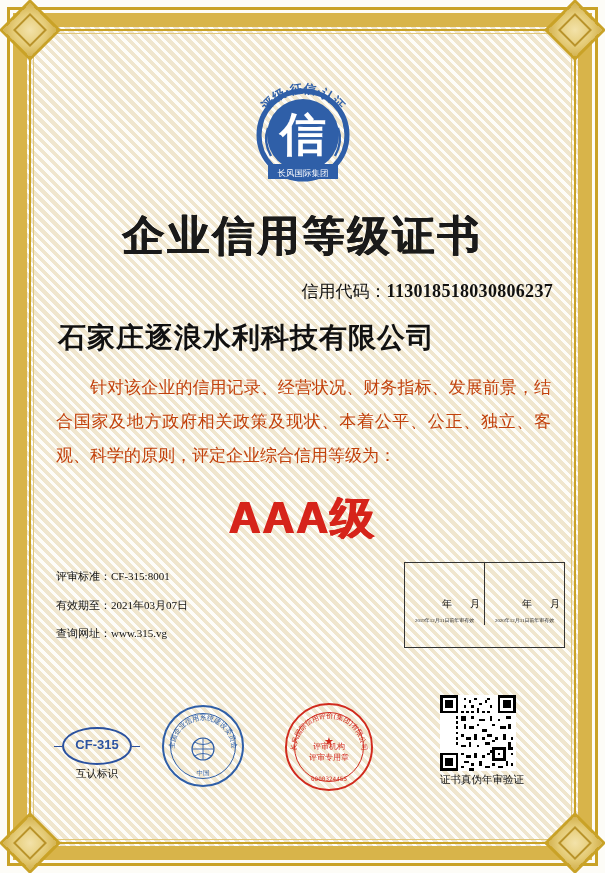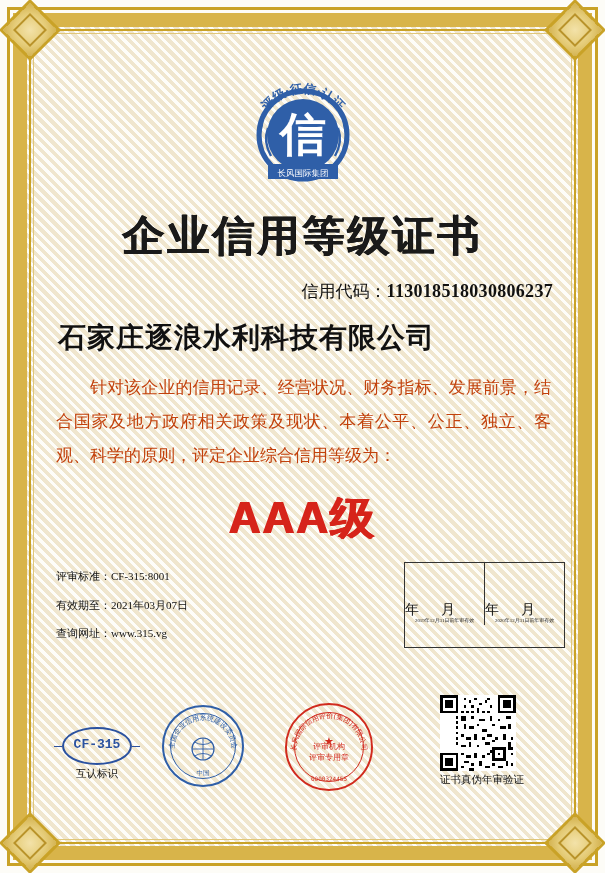--- a/index.html
+++ b/index.html
@@ -197,24 +197,24 @@
     height: 62px;
   }
   .yt-cell {
     flex: 1;
     position: relative;
     box-sizing: border-box;
   }
   .yt-cell + .yt-cell { border-left: 1px solid #333; }
   .yt-ym {
     position: absolute;
-    bottom: 6px;
+    bottom: 14px;
     width: 100%;
-    text-align: left;
-    font-size: 14px;
+    text-align: right;
+    font-size: 10px;
     letter-spacing: 4px;
   }
   .yt-note {
     position: absolute;
     bottom: 1px;
     width: 100%;
     text-align: center;
     font-size: 5.2px;
     color: #222;
     transform: scale(0.95);
@@ -243,21 +243,21 @@
   .cf-oval {
     width: 66px; height: 34px;
     border: 2px solid #2b52a0;
     border-radius: 50%;
     color: #2b52a0;
     font-size: 13px;
     font-weight: bold;
     line-height: 32px;
     text-align: center;
     position: relative;
-    font-family: Liberation Mono, monospace;
+    font-family: Liberation Sans, sans-serif;
   }
   .cf-oval::before, .cf-oval::after {
     content: "";
     position: absolute;
     top: 50%;
     width: 8px; height: 1px;
     background: #2b52a0;
   }
   .cf-oval::before { left: -10px; }
   .cf-oval::after  { right: -10px; }

